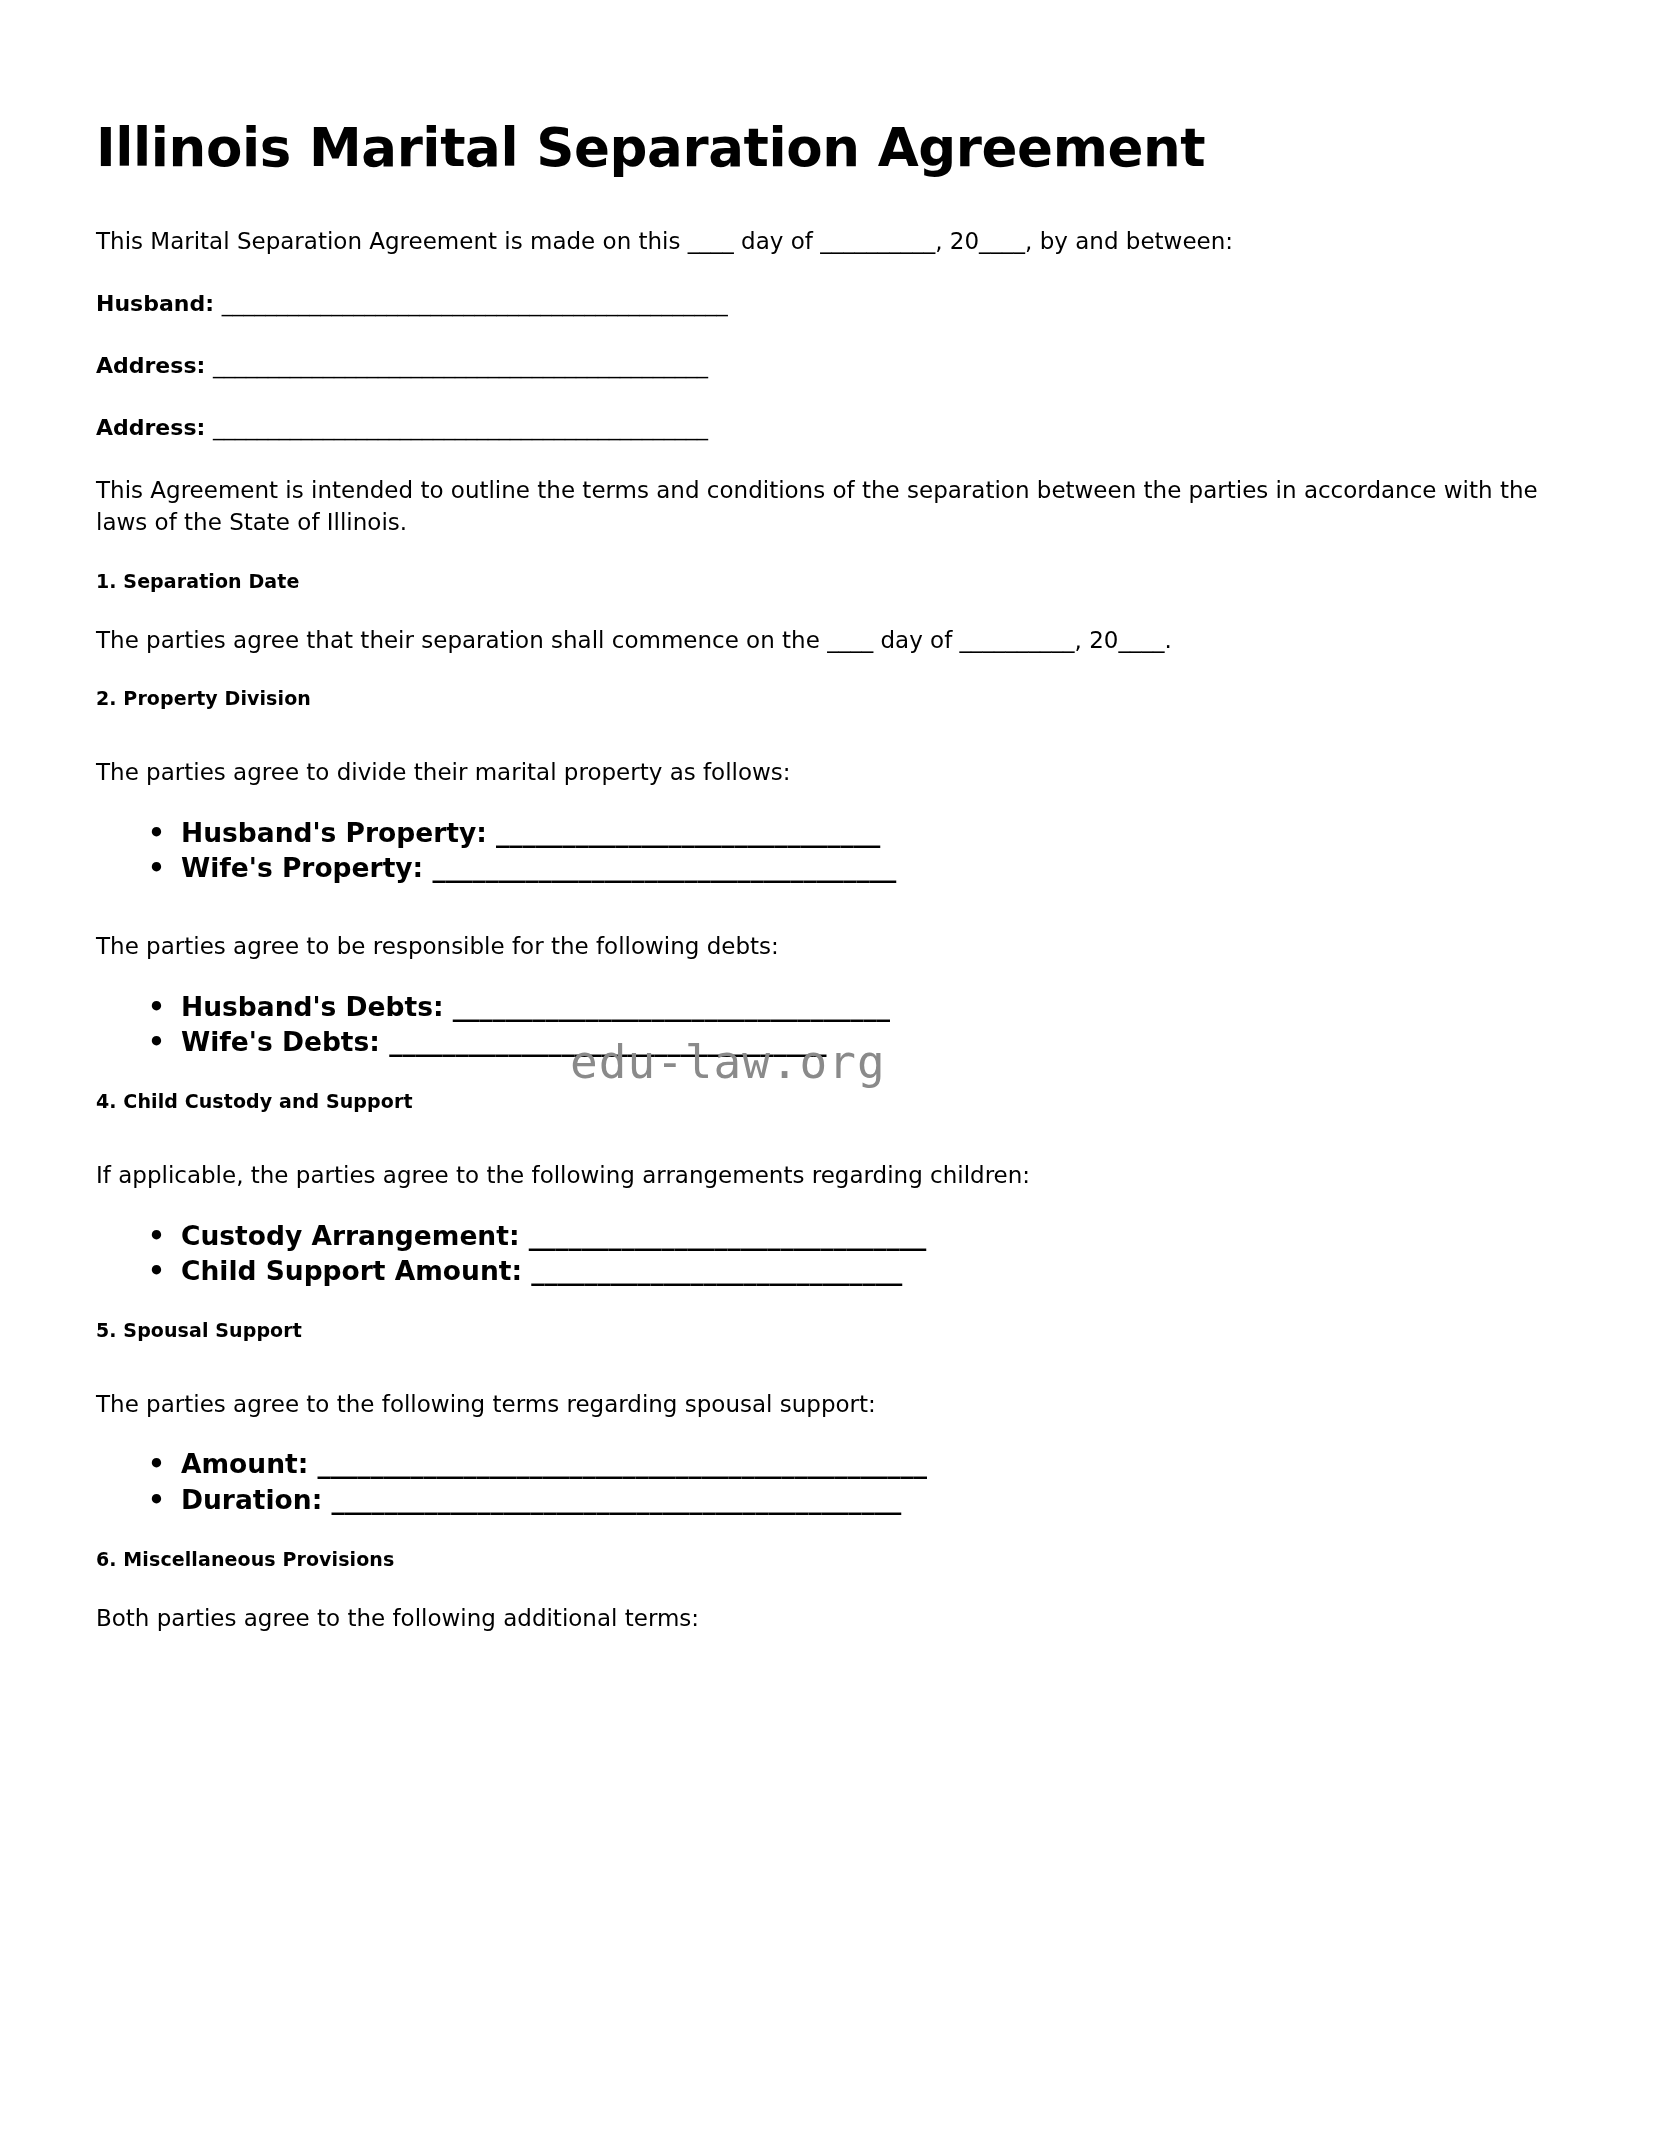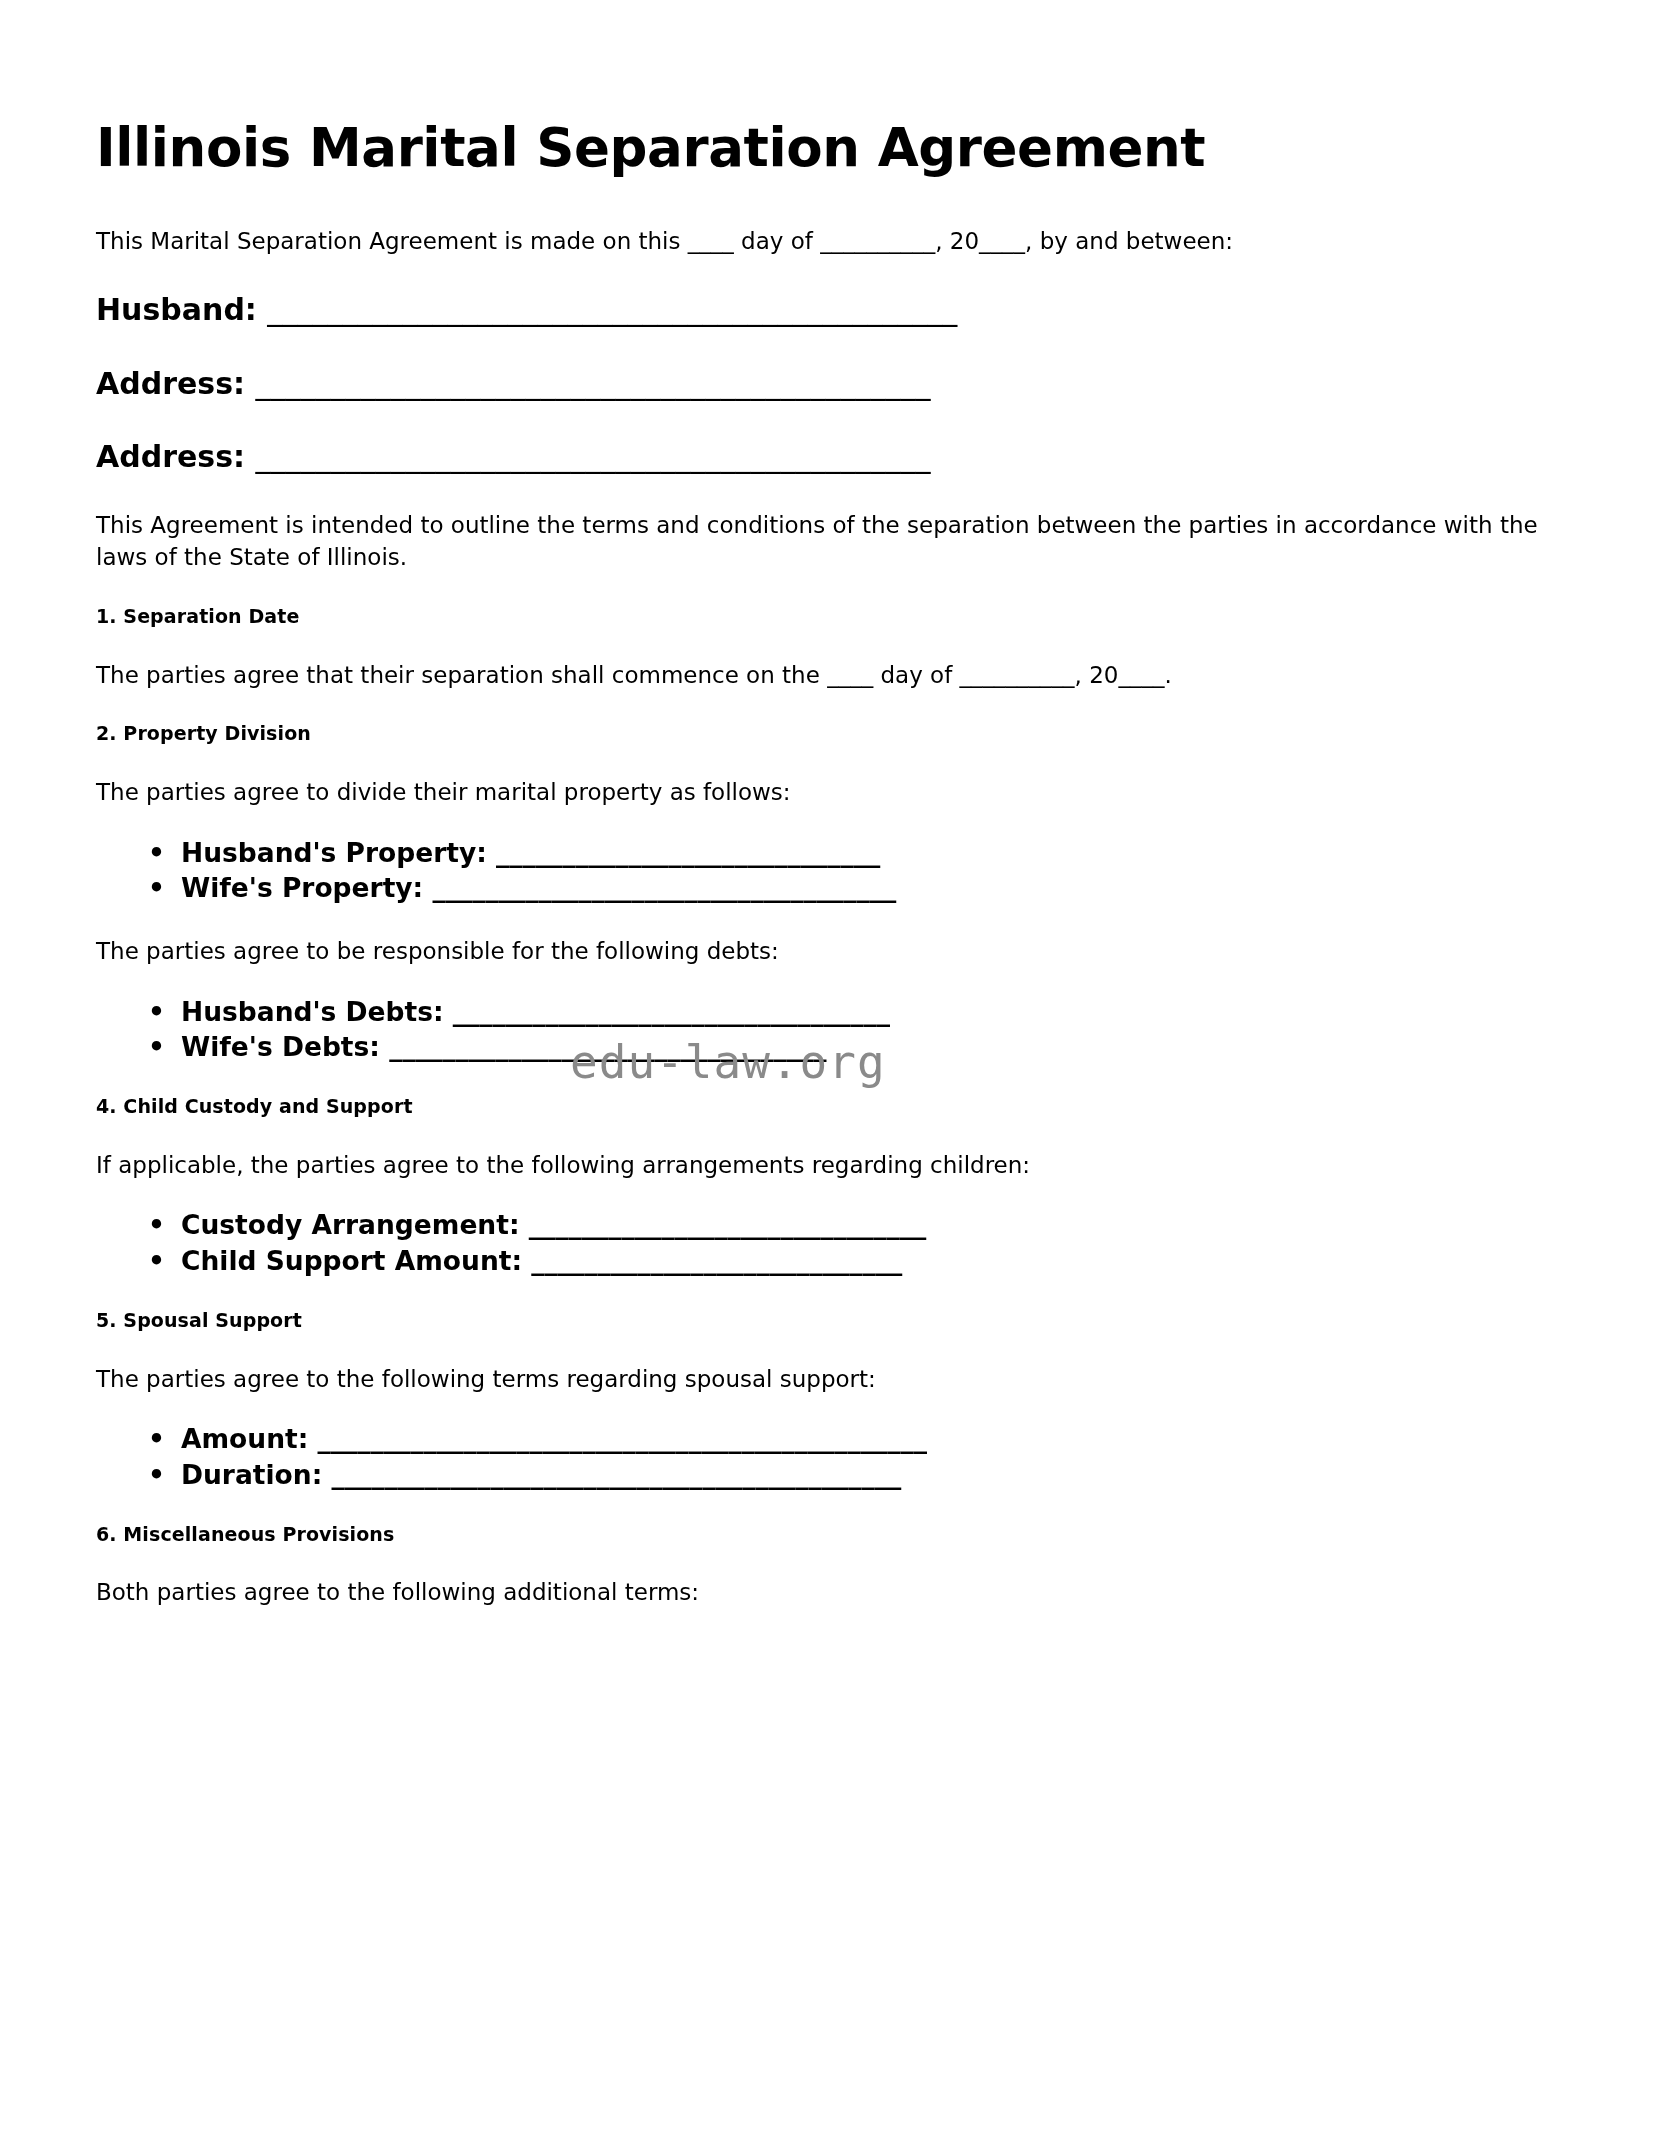--- a/index.html
+++ b/index.html
@@ -29,23 +29,24 @@
     margin: 0 0 48px 0;
   }
   p.body-text {
     font-size: 23px;
     line-height: 1.42;
     margin: 0 0 30px 0;
     font-weight: normal;
   }
   p.body-text.tight {
     margin-bottom: 26px;
+    margin-top: 45px;
   }
   .field-row {
-    font-size: 30px;
+    font-size: 22px;
     line-height: 1.45;
     font-weight: bold;
     margin: 0 0 30px 0;
     white-space: nowrap;
   }
   .field-row .blank {
     font-weight: normal;
   }
   h2.section-head {
     font-size: 19px;

